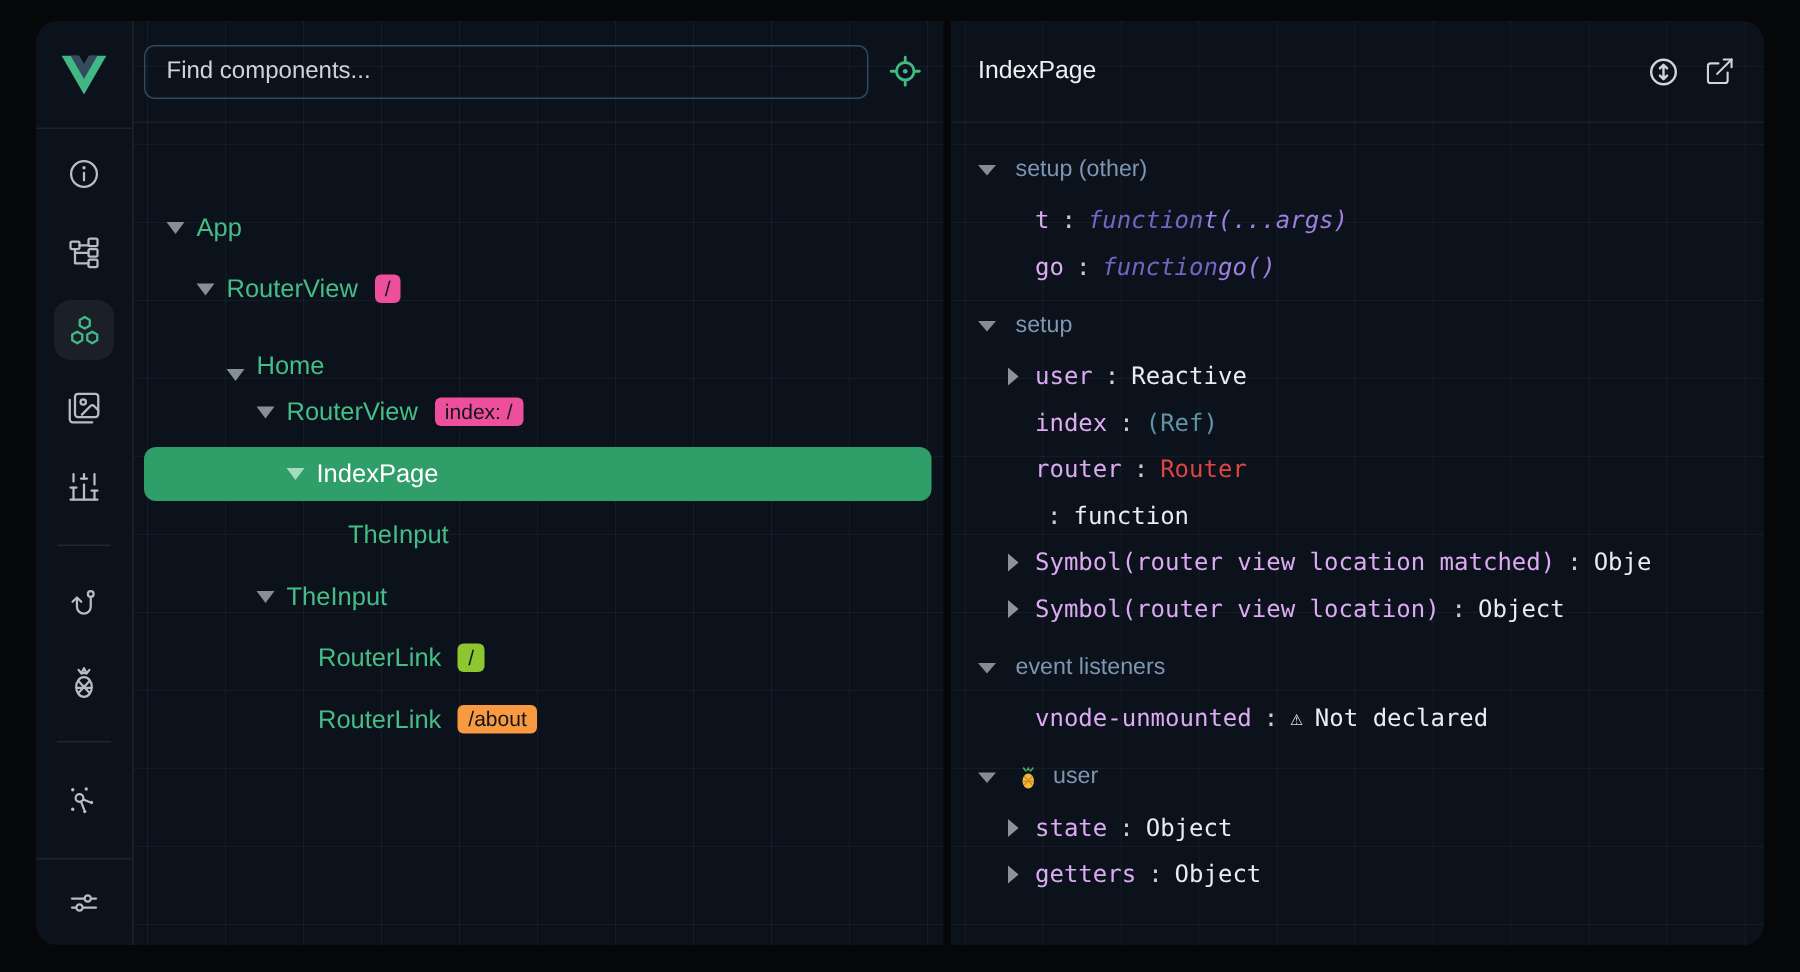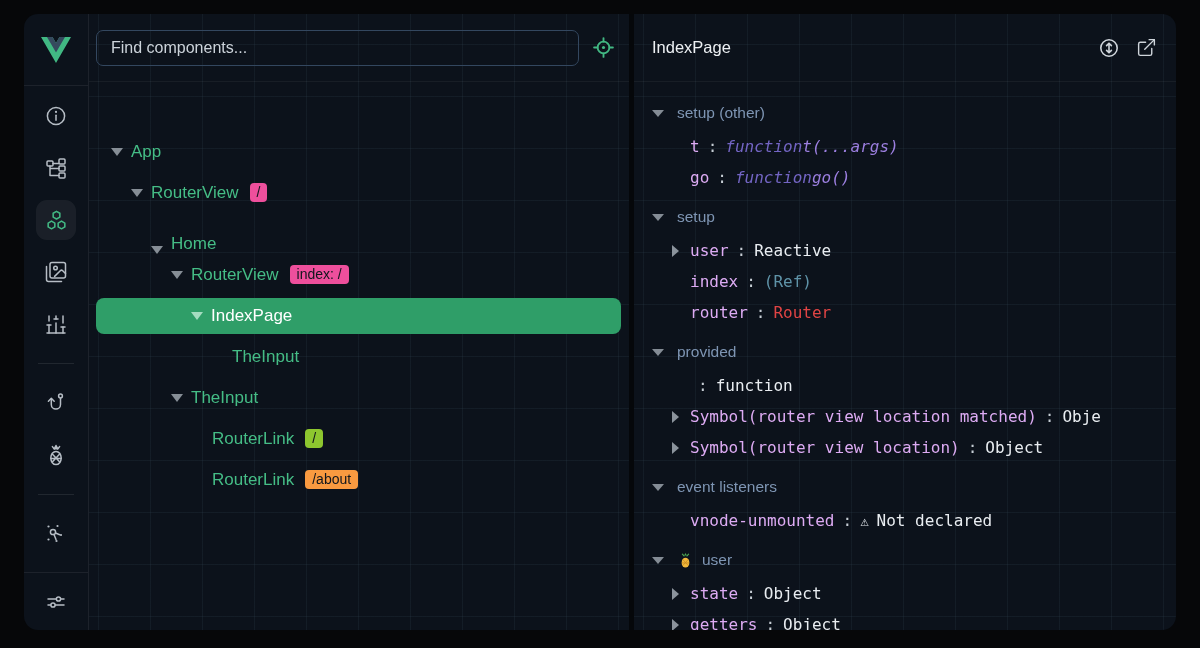--- a/index.html
+++ b/index.html
@@ -307,24 +307,20 @@
         <div class="drow">
           <span class="k">index</span>
           <span class="colon">:</span>
           <span class="v-teal"> (Ref)</span>
         </div>
         <div class="drow">
           <span class="k">router</span>
           <span class="colon">:</span>
           <span class="v-red">Router</span>
         </div>
-        <div class="sec-header gap">
-          <span class="sec-tri"></span>
-          <span class="sec-label">provided</span>
-        </div>
         <div class="drow">
           <span class="colon">:</span>
           <span class="v-white">function</span>
         </div>
         <div class="drow">
           <span class="tri-r"></span>
           <span class="k">Symbol(router view location matched)</span>
           <span class="colon">:</span>
           <span class="v-white">Obje</span>
         </div>

